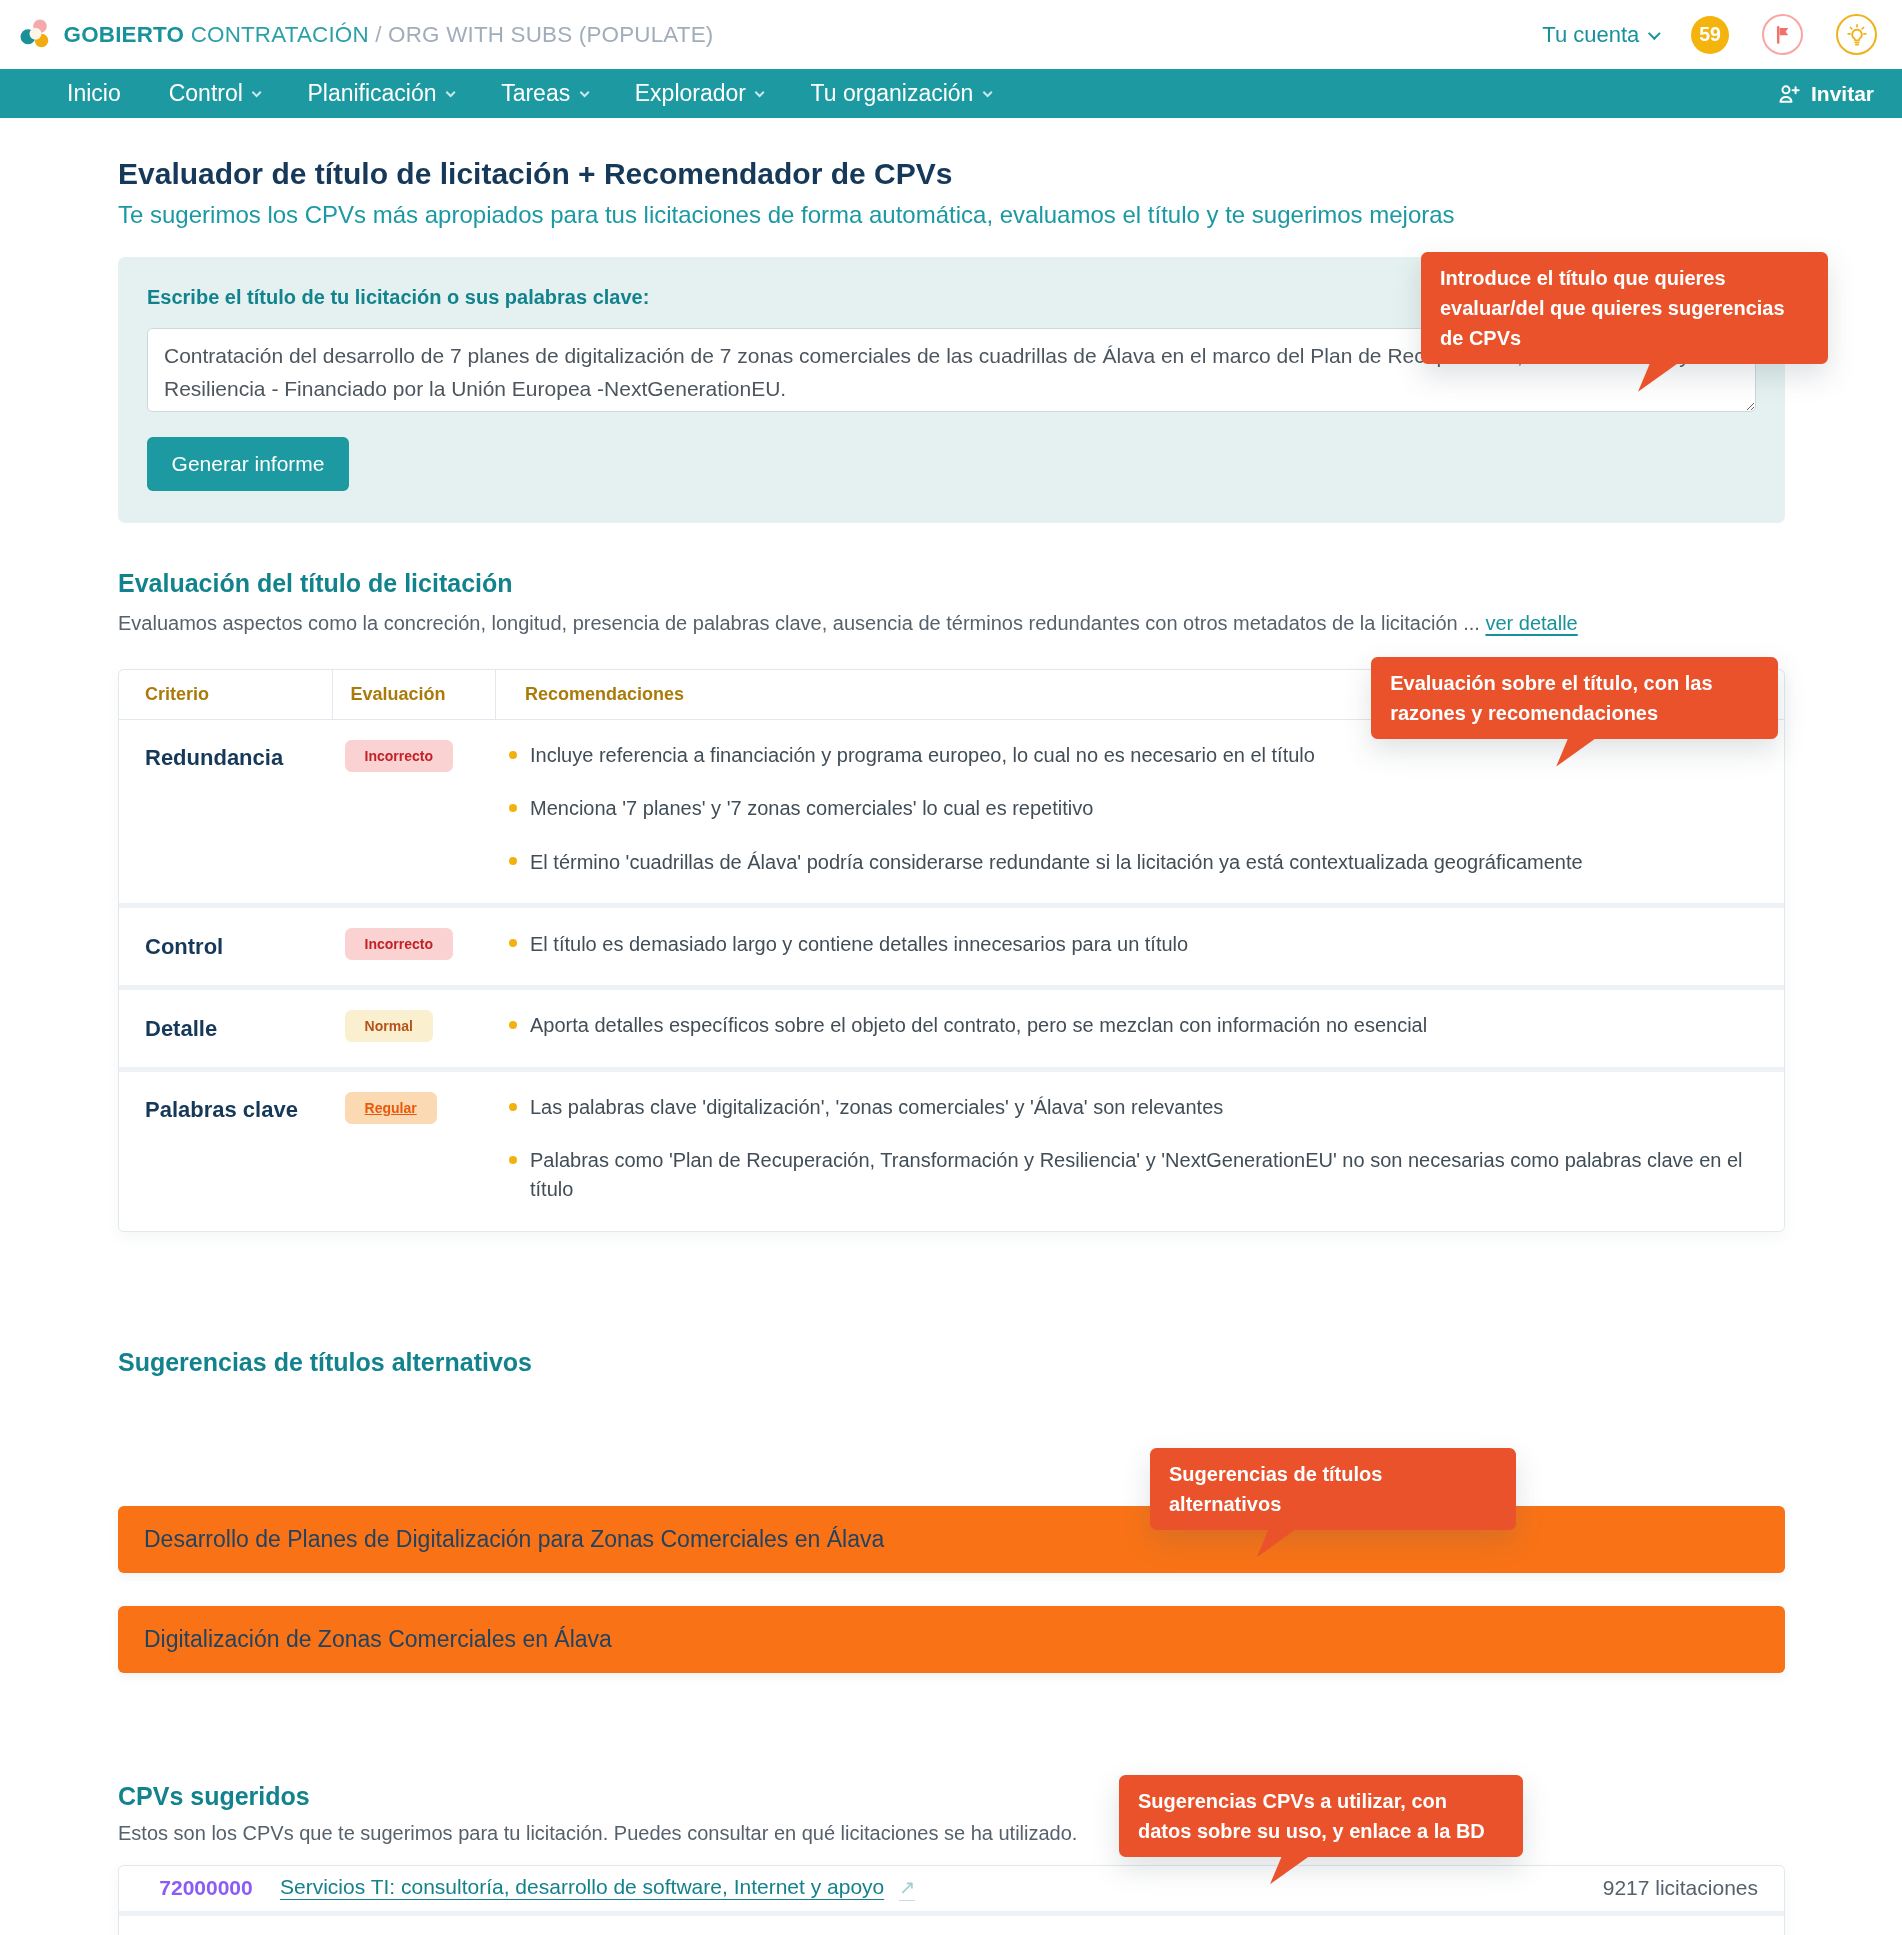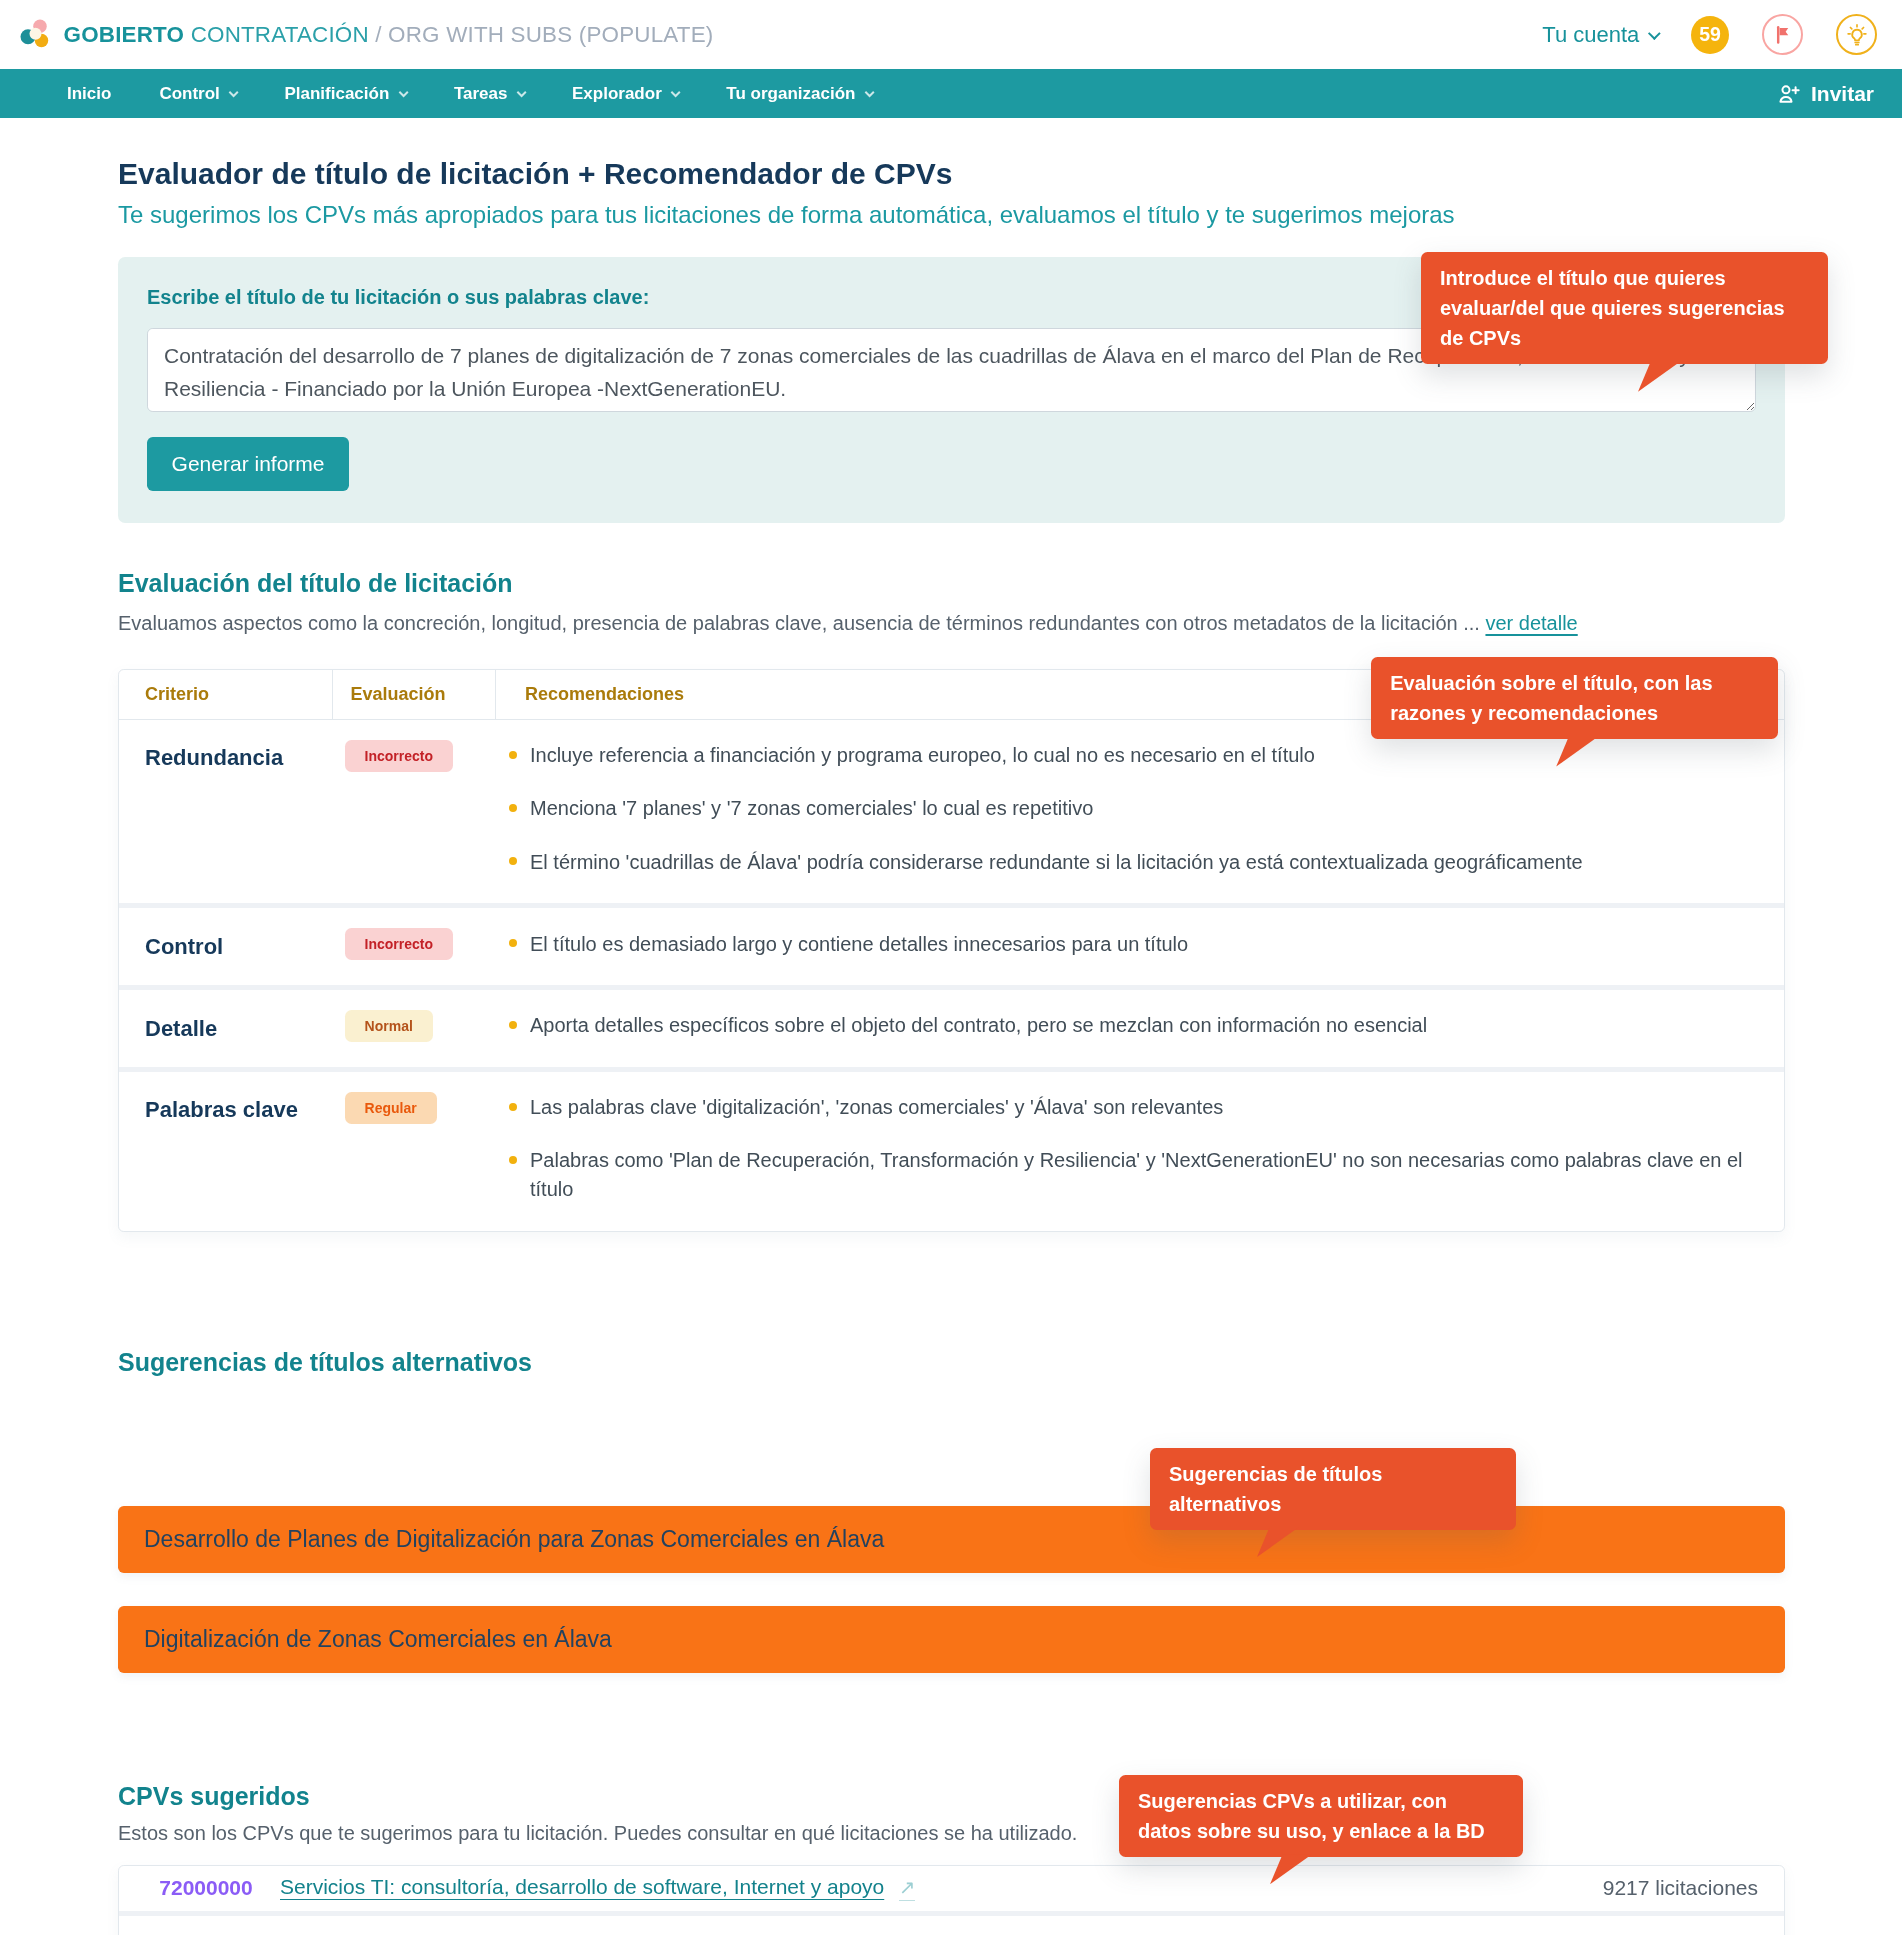--- a/index.html
+++ b/index.html
@@ -18,21 +18,21 @@
   .chev { display: inline-block; width: 8.7px; height: 8.7px; border-right: 2.2px solid currentColor; border-bottom: 2.2px solid currentColor; transform: rotate(45deg) translateY(-1.4px); }
   .chev.small { width: 7.2px; height: 7.2px; border-width: 2.2px; opacity: .85; }
   .count-badge { width: 38px; height: 38px; border-radius: 50%; background: #f5b40d; color: #fff; font-size: 19.5px; font-weight: 700; display: flex; align-items: center; justify-content: center; }
   .icon-circle { width: 41px; height: 41px; border-radius: 50%; background: #fff; display: flex; align-items: center; justify-content: center; }
   .icon-circle.flag { border: 2.2px solid #f9a5a2; }
   .icon-circle.bulb { border: 2.2px solid #f0b11b; }
 
   
   .navbar { height: 49px; background: #1d9aa1; display: flex; align-items: center; padding: 0 29px 0 43px; }
   .nav-items { display: flex; align-items: center; gap: 0; }
-  .nav-item { display: flex; align-items: center; gap: 9.4px; color: #fff; font-weight: 700; font-size: 17px; padding: 0 24px; text-decoration: none; cursor: pointer; }
+  .nav-item { display: flex; align-items: center; gap: 9.4px; color: #fff; font-weight: 400; font-size: 23px; padding: 0 24px; text-decoration: none; cursor: pointer; }
   .nav-item .chev { border-color: rgba(255,255,255,.9); }
   .invite { margin-left: auto; display: flex; align-items: center; gap: 10px; color: #fff; font-weight: 700; font-size: 21px; text-decoration: none; cursor: pointer; }
 
   
   .container { width: 1667px; margin: 0 auto; position: relative; }
   h1.page-title { margin-top: 39px; font-size: 30px; font-weight: 700; color: #16395a; }
   .page-subtitle { margin-top: 10px; font-size: 24px; color: #1b99a2; font-weight: 400; }
   h2.section-heading { font-size: 25px; font-weight: 700; color: #12838d; }
   .section-desc { margin-top: 11.6px; font-size: 20px; color: #56616c; line-height: 1.4; }
   a.text-link { color: #17929b; text-decoration: underline; text-underline-offset: 4.3px; cursor: pointer; }
@@ -67,21 +67,21 @@
   .eval-hcell:nth-child(1), .eval-hcell:nth-child(2) { border-right: 0.7px solid #e2e8ed; }
   .eval-hcell:nth-child(2) { padding-left: 17.4px; }
   .eval-hcell:nth-child(3) { padding-left: 29px; }
   .eval-row { display: grid; grid-template-columns: 214px 163px 1fr; padding: 20px 0 22px 0; }
   .eval-row + .eval-row { border-top: 5px solid #eef1f5; }
   .crit-cell { padding: 5.8px 0 0 26px; color: #16395a; font-weight: 700; font-size: 22px; }
   .badge-cell { padding-left: 11.6px; }
   .badge { display: inline-block; padding: 8px 20px; border-radius: 6.5px; font-weight: 700; font-size: 14px; }
   .level-bad { background: #fad2d2; color: #c32127; }
   .level-normal { background: #faf0d0; color: #b4531b; }
-  .level-regular { background: #fbd9b2; color: #e9590c; }
+  .level-regular { background: #fbd9b2; color: #e9590c; text-decoration: underline; }
   .recs-cell { padding: 0 35px 0 13px; }
   .rec { display: flex; gap: 13px; align-items: flex-start; margin-bottom: 23px; }
   .rec:last-child { margin-bottom: 4.3px; }
   .rec-dot { flex: 0 0 auto; width: 8px; height: 8px; border-radius: 50%; background: #f2b10e; margin-top: 11px; }
   .rec-text { font-size: 20px; color: #414d57; line-height: 1.45; padding-top: 1.4px; }
 
   
   .alt-list { position: relative; margin-top: 129px; }
   .alt-box { background: #f97316; border-radius: 5.8px; padding: 20px 26px; font-size: 23px; color: #23425f; box-shadow: 0 3.6px 8.7px rgba(120,140,160,.10); }
   .alt-box + .alt-box { margin-top: 33px; }

